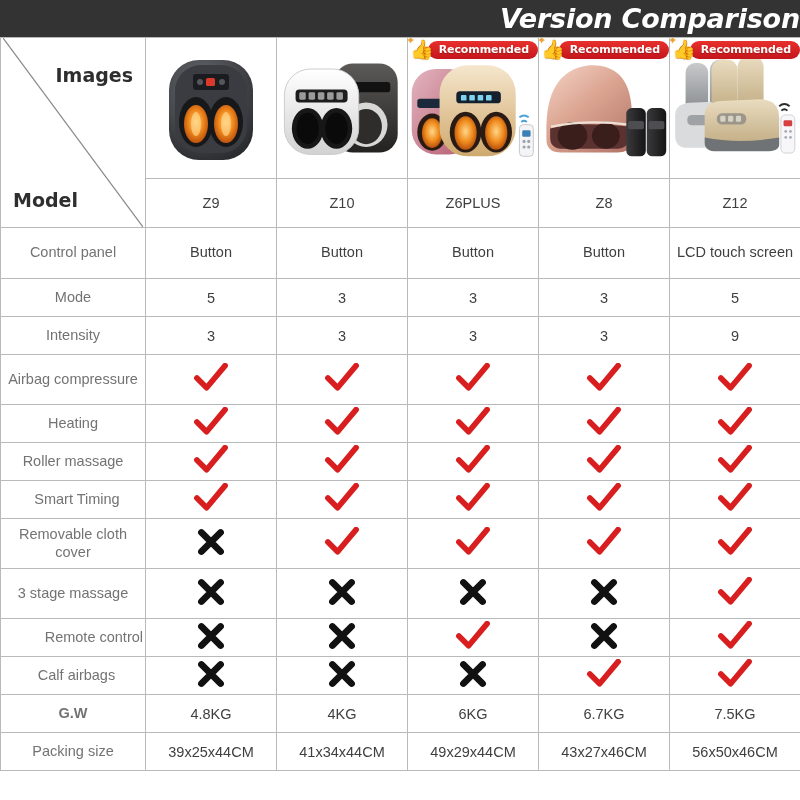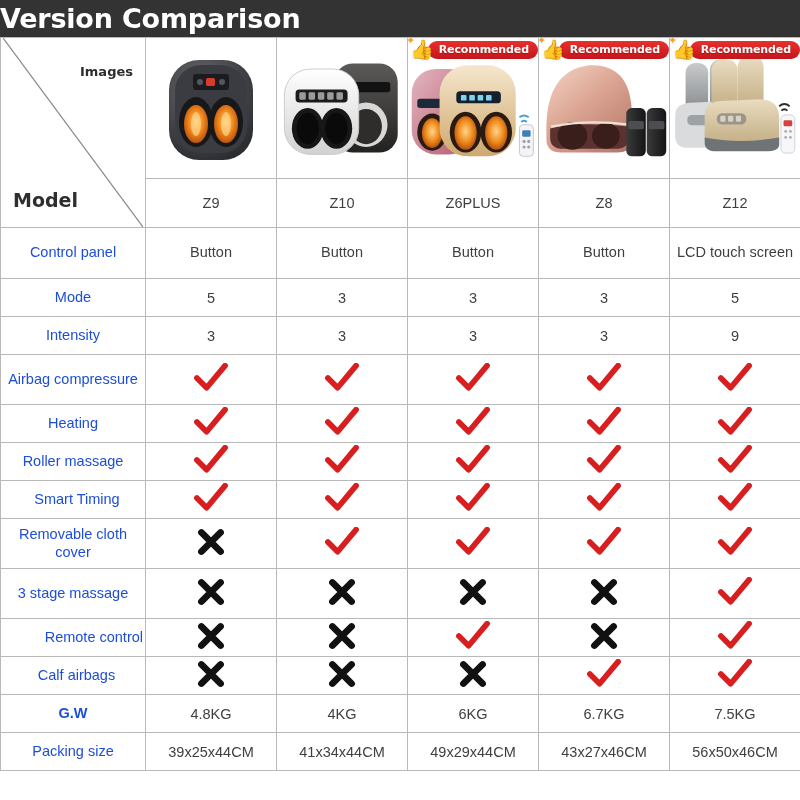--- a/index.html
+++ b/index.html
@@ -16,21 +16,22 @@
   }
 
   #page { position: relative; width: 800px; height: 800px; background:#fff; }
 
   
   .title-bar {
     height: 37px;
     background: #333333;
     display: flex;
     align-items: center;
-    justify-content: flex-start;
+    justify-content: flex-end;
+    font-style: italic;
   }
   .title-bar .title-text {
     color: #ffffff;
     font-size: 27px;
     font-weight: bold;
     letter-spacing: -0.2px;
     line-height: 1;
     font-family: "DejaVu Sans", sans-serif;
   }
 
@@ -45,40 +46,40 @@
     border: 1px solid #b9b9b9;
     text-align: center;
     vertical-align: middle;
     font-size: 14.5px;
     color: #3f3f3f;
     padding: 0 2px;
     background: #fff;
   }
   table.cmp td.lbl {
     font-size: 14.5px;
-    color: #1d4ed8;
+    color: #737373;
     line-height: 1.22;
   }
   .c0 { width: 145px; }
   .c1,.c2,.c3,.c4,.c5 { width: 131px; }
 
   
   td.corner {
     position: relative;
     padding: 0;
     height: 188px;
     border-left: none;
   }
   .corner-inner { position: relative; width: 100%; height: 100%; }
   .diag { position: absolute; inset: 0; width: 100%; height: 100%; }
   .corner-images {
     position: absolute;
     right: 10px;
     top: 26px;
-    font-size: 13px;
+    font-size: 19px;
     font-weight: bold;
     color: #2e2e2e;
     font-family: "DejaVu Sans", sans-serif;
   }
   .corner-model {
     position: absolute;
     left: 10px;
     bottom: 16px;
     font-size: 19px;
     font-weight: bold;

